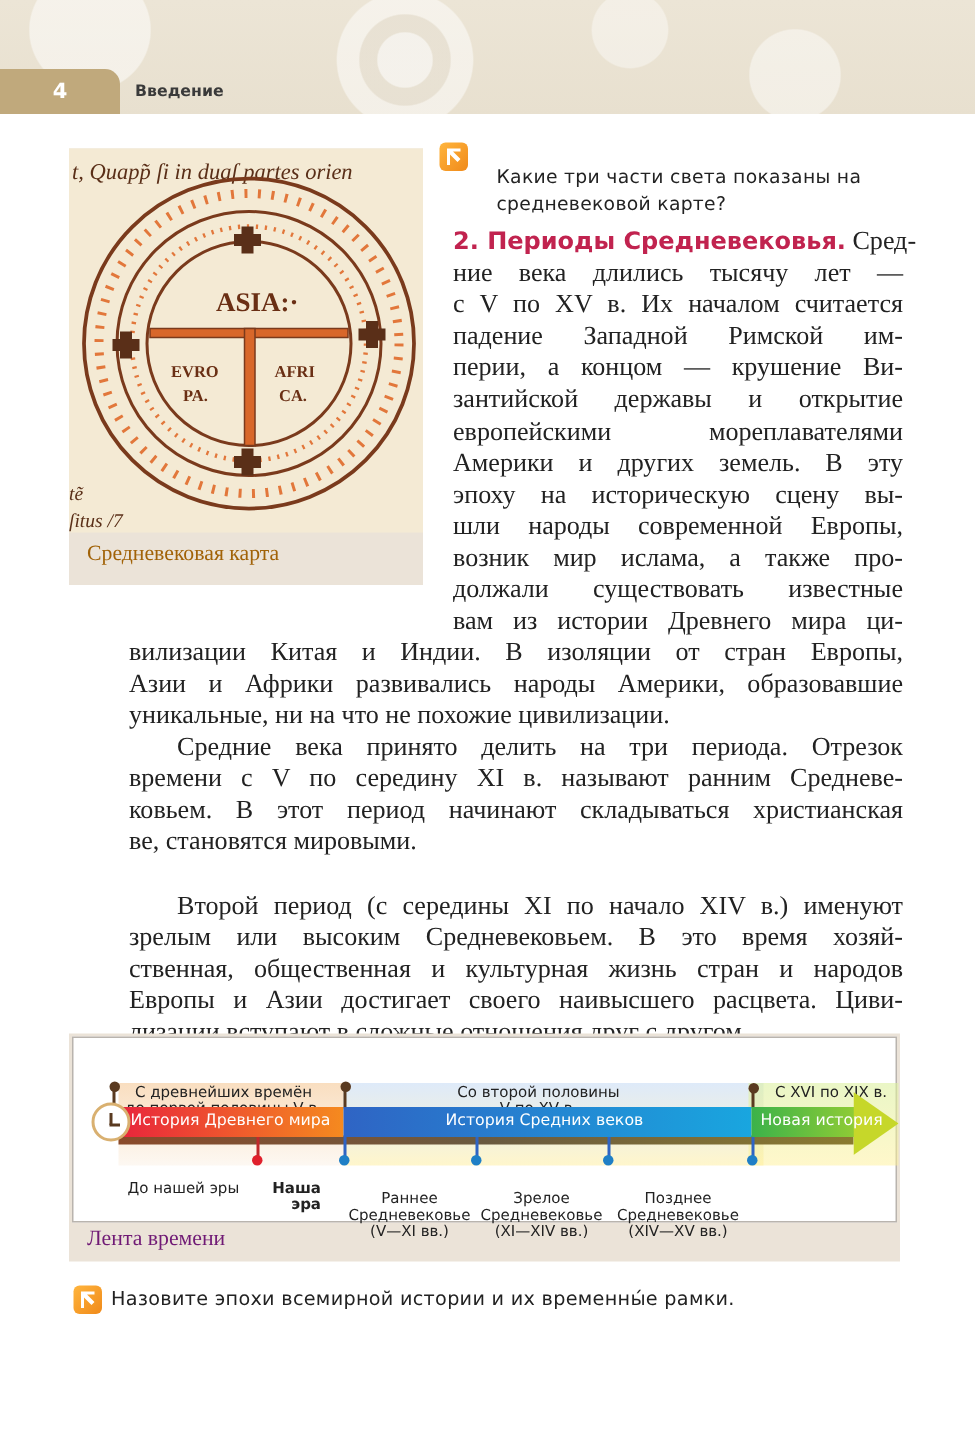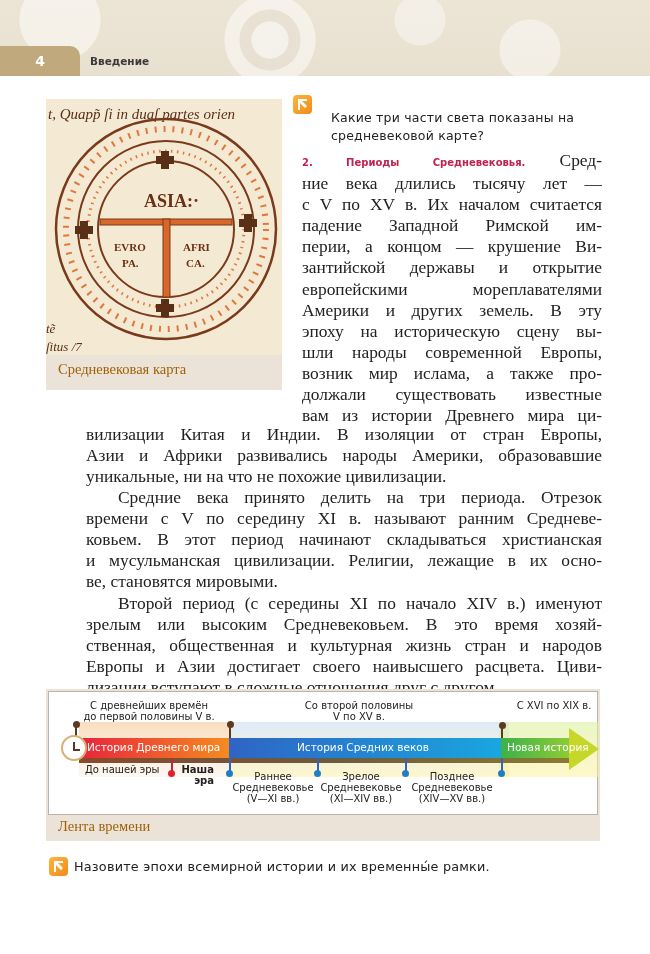--- a/index.html
+++ b/index.html
@@ -55,38 +55,38 @@
   }
 
   
   .para {
     position: absolute; font-size: 17.4px; line-height: 21.1px; color: #222;
     text-align: justify;
   }
   .para .line { display: block; white-space: nowrap; text-align-last: justify; }
   .para .line.last { text-align-last: left; }
   .heading-red {
-    font-family: "DejaVu Sans", sans-serif; font-weight: bold; color: #c1234f; font-size: 10px;
+    font-family: "DejaVu Sans", sans-serif; font-weight: bold; color: #c1234f; font-size: 16px;
   }
 
   
   .timeline {
     position: absolute; left: 46px; top: 689px; width: 554px; height: 152px;
     background: #ebe3d8;
   }
   .tl-frame {
     position: absolute; left: 2px; top: 2px; width: 550px; height: 124px;
     background: #fff; border: 1px solid #b9b4ae;
   }
   .tl-caption {
-    position: absolute; left: 12px; top: 129px; font-size: 14.5px; color: #a16207;
+    position: absolute; left: 12px; top: 129px; font-size: 14.5px; color: #701a75;
   }
   .tl-label {
     position: absolute; font-family: "DejaVu Sans", sans-serif; font-size: 10px;
-    line-height: 11px; color: #222; text-align: center;
+    line-height: 11px; color: #222; text-align: center; margin-top: 23px;
   }
   .tl-bar-text {
     position: absolute; font-family: "DejaVu Sans", sans-serif; font-size: 10.5px; color: #fff; text-align: right;
   }
   .tick { position: absolute; width: 2px; }
   .dot { position: absolute; width: 7px; height: 7px; border-radius: 50%; }
 </style>
 </head>
 <body>
 
@@ -162,21 +162,20 @@
 <div class="para" style="left:86px; top:424px; width:516px;">
   <span class="line">вилизации Китая и Индии. В изоляции от стран Европы,</span>
   <span class="line">Азии и Африки развивались народы Америки, образовавшие</span>
   <span class="line last">уникальные, ни на что не похожие цивилизации.</span>
 </div>
 
 <div class="para" style="left:86px; top:487px; width:516px;">
   <span class="line" style="padding-left:32px">Средние века принято делить на три периода. Отрезок</span>
   <span class="line">времени с V по середину XI в. называют ранним Средневе-</span>
   <span class="line">ковьем. В этот период начинают складываться христианская</span>
-  <span class="line">и мусульманская цивилизации. Религии, лежащие в их осно-</span>
   <span class="line last">ве, становятся мировыми.</span>
 </div>
 
 <div class="para" style="left:86px; top:593px; width:516px;">
   <span class="line" style="padding-left:32px">Второй период (с середины XI по начало XIV в.) именуют</span>
   <span class="line">зрелым или высоким Средневековьем. В это время хозяй-</span>
   <span class="line">ственная, общественная и культурная жизнь стран и народов</span>
   <span class="line">Европы и Азии достигает своего наивысшего расцвета. Циви-</span>
   <span class="line last">лизации вступают в сложные отношения друг с другом.</span>
 </div>

